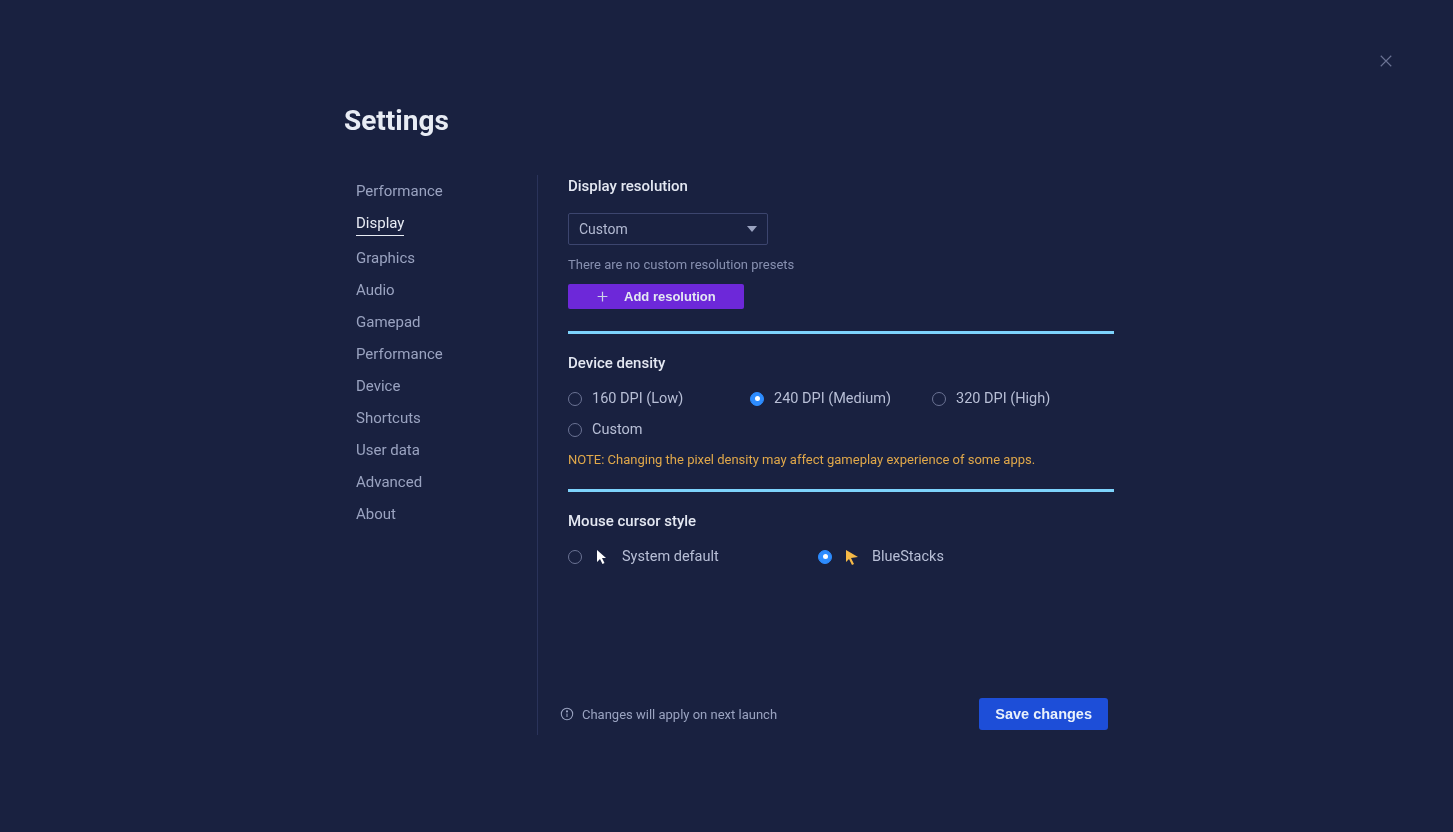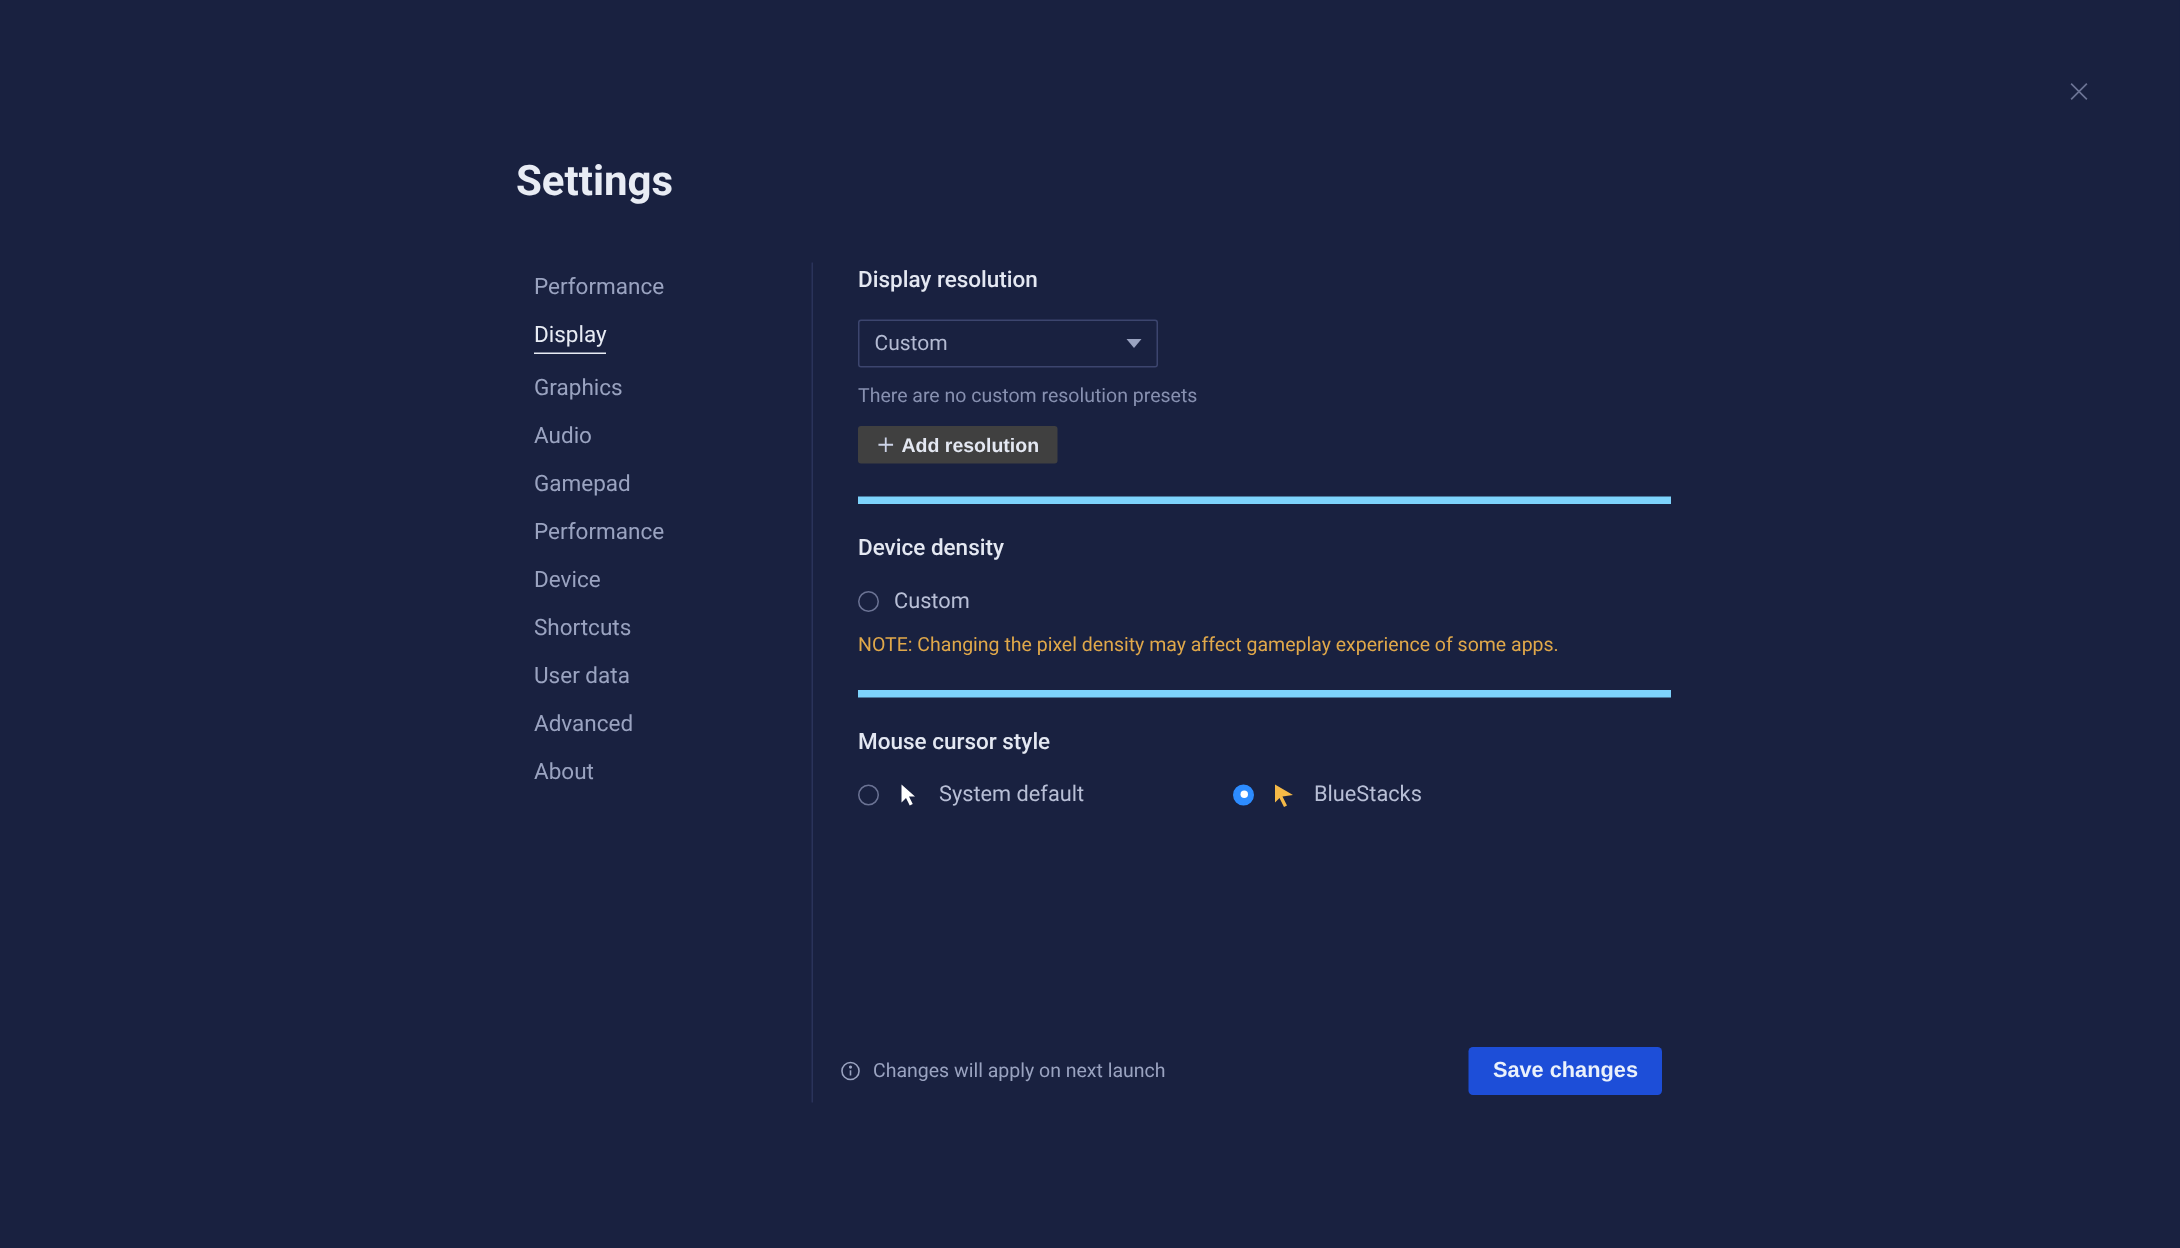--- a/index.html
+++ b/index.html
@@ -63,21 +63,21 @@
     margin-right: 30px;
     align-self: stretch;
     min-height: 560px;
   }
   .content {
     flex: 1;
     padding-top: 2px;
   }
   .section {
     padding-bottom: 22px;
-    border-bottom: 5px solid #7dd3fc;
+    border-bottom: 3px solid #7dd3fc;
     margin-bottom: 20px;
   }
   .section:last-of-type { border-bottom: none; }
   .section-title {
     font-size: 15px;
     color: #e4e8f2;
     font-weight: 500;
     margin-bottom: 18px;
   }
   .select {
@@ -102,26 +102,26 @@
     border-top: 6px solid #9aa3c0;
   }
   .hint {
     font-size: 13px;
     color: #8790b0;
     margin-bottom: 12px;
   }
   .btn-secondary {
     display: inline-flex;
     align-items: center;
-    gap: 4px;
-    background: #404040;
+    gap: 15px;
+    background: #6d28d9;
     color: #e4e8f2;
     font-size: 13px;
     font-weight: 600;
-    padding: 5px 12px;
+    padding: 5px 28px;
     border: none;
     cursor: pointer;
     border-radius: 2px;
   }
   .btn-secondary svg { width: 13px; height: 13px; }
   .radio-row {
     display: flex;
     gap: 0;
     margin-bottom: 14px;
   }
@@ -244,20 +244,34 @@
             </svg>
           <span>Add resolution</span>
         </button>
       </div>
 
       <div class="section">
         <div class="section-title">Device density</div>
         <div class="radio-row">
           <label class="radio-option col1">
             <span class="radio"></span>
+            <span>160 DPI (Low)</span>
+          </label>
+          <label class="radio-option col2">
+            <span class="radio checked"></span>
+            <span>240 DPI (Medium)</span>
+          </label>
+          <label class="radio-option col3">
+            <span class="radio"></span>
+            <span>320 DPI (High)</span>
+          </label>
+        </div>
+        <div class="radio-row">
+          <label class="radio-option col1">
+            <span class="radio"></span>
             <span>Custom</span>
           </label>
         </div>
         <div class="note-warn">NOTE: Changing the pixel density may affect gameplay experience of some apps.</div>
       </div>
 
       <div class="section" style="border-bottom:none;">
         <div class="section-title">Mouse cursor style</div>
         <div class="cursor-row">
           <label class="cursor-option c1">

